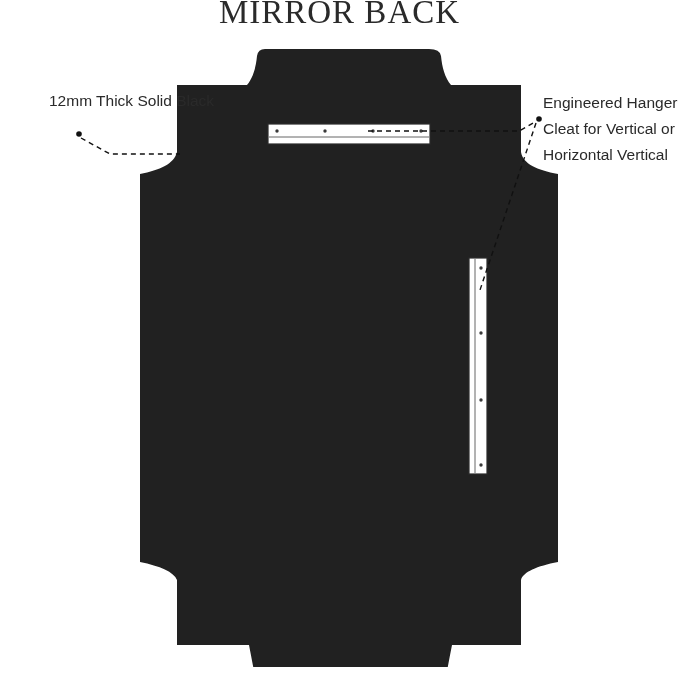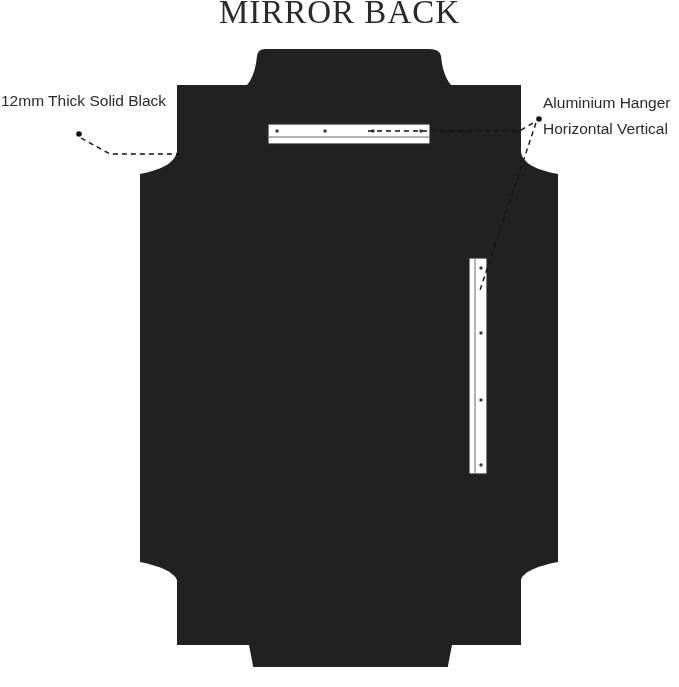--- a/index.html
+++ b/index.html
@@ -36,21 +36,21 @@
   .screw-hole { fill: #3a3a3a; }
   .leader { stroke: var(--line, #111111); stroke-width: 1.4; fill: none; stroke-dasharray: 5 4; }
   .leader-dot { fill: var(--line, #111111); }
   .annotation {
     position: absolute;
     font-size: 15.5px;
     line-height: 26px;
     color: var(--text, #2a2a2a);
   }
   .annotation div { white-space: nowrap; }
-  .annotation-left  { left: 1px;  top: 88px; text-align: left; }
+  .annotation-left  { left: 1px;  top: 88px; text-align: left; padding-left: 48px; }
   .annotation-right { left: 543px; top: 90px; text-align: left; }
 </style>
 </head>
 <body>
 
 <div class="canvas">
 
   <h1 class="title">MIRROR BACK</h1>
 
   <svg class="diagram-svg" viewBox="0 0 679 687">
@@ -106,17 +106,18 @@
 
     <circle class="leader-dot" cx="79" cy="134" r="2.8"></circle>
     <circle class="leader-dot" cx="539" cy="119" r="2.8"></circle>
   </svg>
 
   <div class="annotation annotation-left">
     <div>12mm Thick Solid Black</div>
   </div>
 
   <div class="annotation annotation-right">
-    <div>Aluminium Hanger</div>
+    <div>Engineered Hanger</div>
+    <div>Cleat for Vertical or</div>
     <div>Horizontal Vertical</div>
   </div>
 
 </div>
 
 </body></html>

